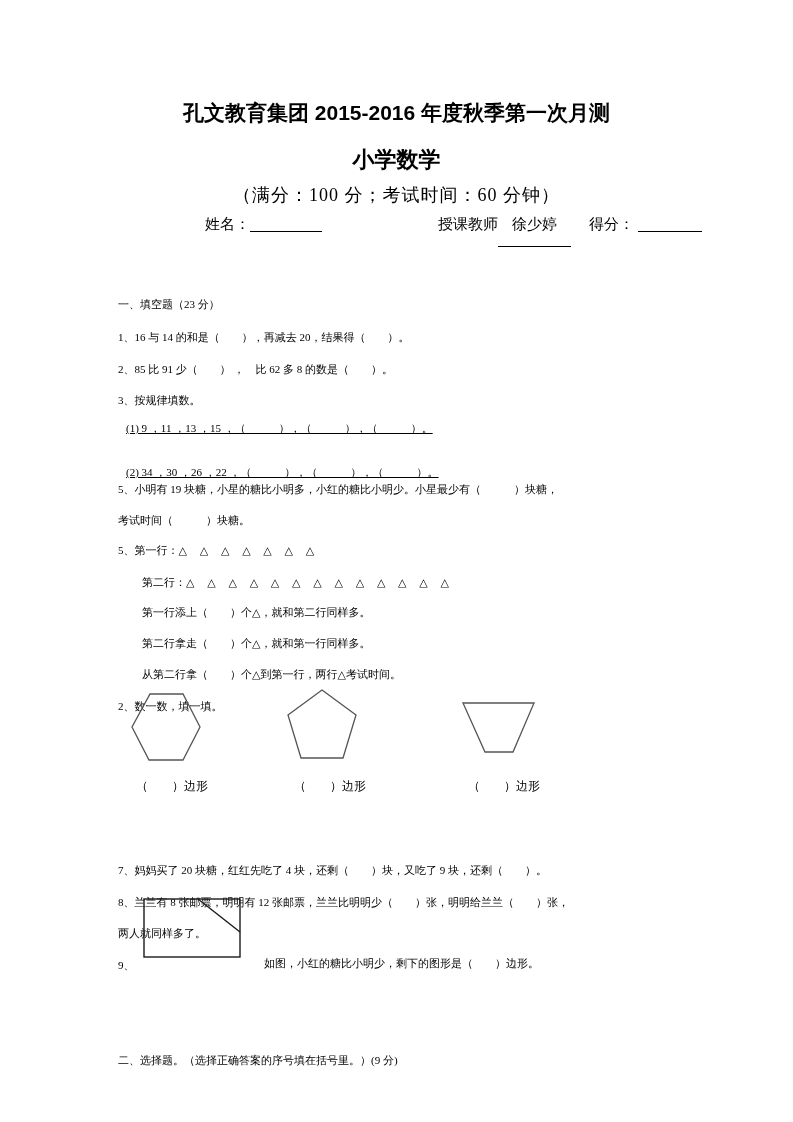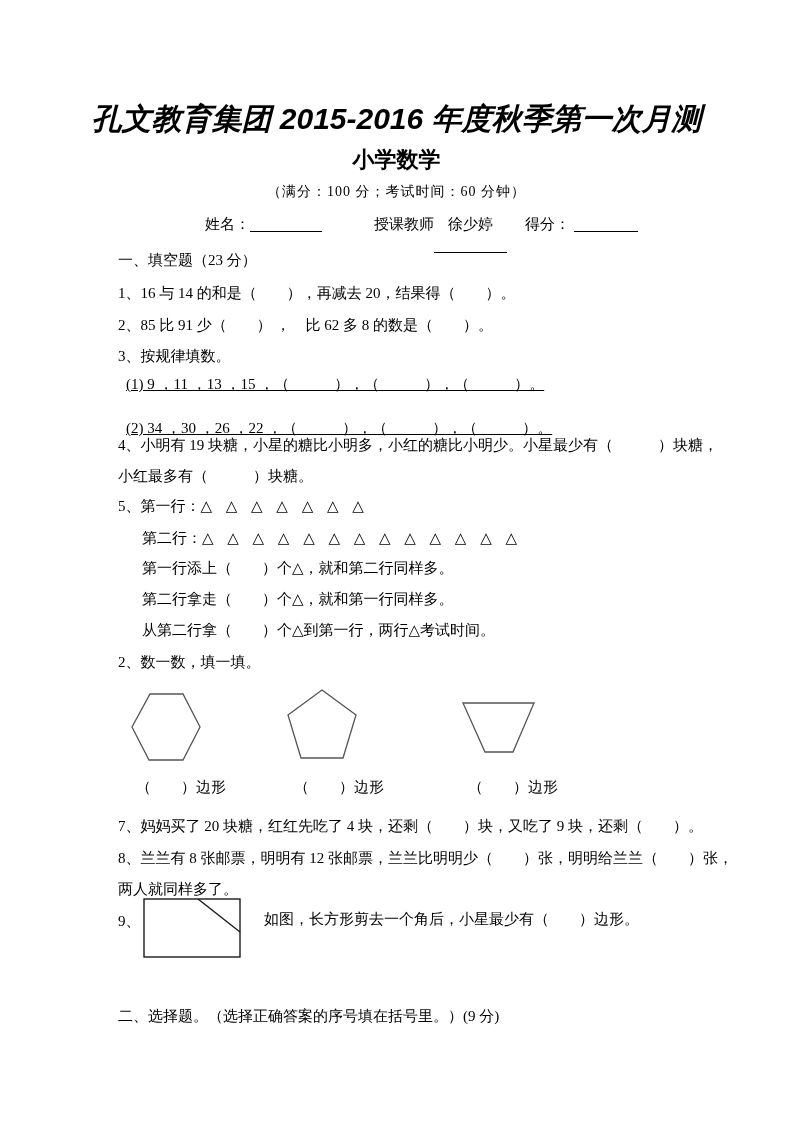--- a/index.html
+++ b/index.html
@@ -2,61 +2,61 @@
 <html><head>
 <meta charset="utf-8">
 <style>
   html,body{margin:0;padding:0;}
   body{
     width:793px;height:1122px;background:#ffffff;position:relative;
     font-family:"Liberation Serif","DejaVu Serif",serif;color:#000;
     overflow:hidden;
   }
   .abs{position:absolute;white-space:nowrap;}
-  .line{font-size:15px;line-height:20px;}
+  .line{font-size:11px;line-height:20px;margin-top:44px;}
   .l1{left:118px;}
   .l2{left:126px;text-decoration:underline;}
   .l3{left:142px;}
   .center{left:0;width:793px;text-align:center;}
-  .doc-title{font-family:"Liberation Sans","DejaVu Sans",sans-serif;font-weight:bold;font-size:30px;font-style:italic;}
+  .doc-title{font-family:"Liberation Sans","DejaVu Sans",sans-serif;font-weight:bold;font-size:21px;}
   .doc-subtitle{font-family:Liberation Sans, sans-serif;font-weight:bold;font-size:22px;}
-  .meta{font-size:14px;letter-spacing:1px;}
+  .meta{font-size:18px;letter-spacing:1px;}
   .info-row{font-size:15px;}
   .blank{display:inline-block;border-bottom:1px solid #000;height:16px;vertical-align:-3px;}
-  .u-name{display:inline-block;border-bottom:1px solid #000;padding:0 14px 18px 14px;}
+  .u-name{display:inline-block;border-bottom:1px solid #000;padding:0 14px 12px 14px;}
   .tri{letter-spacing:5px;}
-  .shape-label{font-size:15px;}
+  .shape-label{font-size:12px;}
   svg{display:block;}
   .shape{stroke:#555;fill:none;stroke-width:1.3;}
   .fig{stroke:#1a1a1a;fill:none;stroke-width:1.4;}
 </style>
 </head>
 <body>
 
 <div class="abs center doc-title" style="top:99px">孔文教育集团 2015-2016 年度秋季第一次月测</div>
 <div class="abs center doc-subtitle" style="top:145px">小学数学</div>
 <div class="abs center meta" style="top:183px">（满分：100 分；考试时间：60 分钟）</div>
 
-<div class="abs info-row" style="left:205px;top:215px"><span>姓名：</span><span class="blank" style="width:72px"></span><span style="margin-left:52px">授课教师</span><span class="u-name">徐少婷</span><span style="margin-left:18px">得分：</span><span class="blank" style="width:64px;margin-left:4px"></span></div>
+<div class="abs info-row" style="left:205px;top:215px"><span>姓名：</span><span class="blank" style="width:72px"></span><span style="margin-left:116px">授课教师</span><span class="u-name">徐少婷</span><span style="margin-left:18px">得分：</span><span class="blank" style="width:64px;margin-left:4px"></span></div>
 
 <div class="abs line l1" style="top:250px">一、填空题（23 分）</div>
 
 <div class="abs line l1" style="top:283px">1、16 与 14 的和是（　　），再减去 20，结果得（　　）。</div>
 
 <div class="abs line l1" style="top:315px">2、85 比 91 少（　　） ，　比 62 多 8 的数是（　　）。</div>
 
 <div class="abs line l1" style="top:346px">3、按规律填数。</div>
 
 <div class="abs line l2" style="top:374px">(1)  9 ，11 ，13 ，15 ，（　　　），（　　　），（　　　）。</div>
 
 <div class="abs line l2" style="top:418px">(2) 34 ，30 ，26 ，22 ，（　　　），（　　　），（　　　）。</div>
 
-<div class="abs line l1" style="top:435px">4、小明有 19 块糖，小星的糖比小明多，小红的糖比小明少。小星最少有（　　　）块糖，</div>
+<div class="abs line l1" style="top:435px">5、小明有 19 块糖，小星的糖比小明多，小红的糖比小明少。小星最少有（　　　）块糖，</div>
 
-<div class="abs line l1" style="top:466px">小红最多有（　　　）块糖。</div>
+<div class="abs line l1" style="top:466px">考试时间（　　　）块糖。</div>
 
 <div class="abs line l1" style="top:496px"><span>5、第一行：</span><span class="tri">△ △ △ △ △ △ △</span></div>
 
 <div class="abs line l3" style="top:528px"><span>第二行：</span><span class="tri">△ △ △ △ △ △ △ △ △ △ △ △ △</span></div>
 
 <div class="abs line l3" style="top:558px">第一行添上（　　）个△，就和第二行同样多。</div>
 
 <div class="abs line l3" style="top:589px">第二行拿走（　　）个△，就和第一行同样多。</div>
 
 <div class="abs line l3" style="top:620px">从第二行拿（　　）个△到第一行，两行△考试时间。</div>
@@ -93,15 +93,15 @@
 
 <div class="abs line l1" style="top:911px">9、</div>
 
 <div class="abs" style="left:143px;top:898px">
   <svg width="99" height="61" viewBox="0 0 99 61">
     <rect class="fig" x="1" y="1" width="96" height="58"></rect>
     <line class="fig" x1="55" y1="1" x2="97" y2="34"></line>
   </svg>
 </div>
 
-<div class="abs line" style="left:264px;top:909px">如图，长方形剪去一个角后，小星最少有（　　）边形。</div>
+<div class="abs line" style="left:264px;top:909px">如图，小红的糖比小明少，剩下的图形是（　　）边形。</div>
 
 <div class="abs line l1" style="top:1006px">二、选择题。（选择正确答案的序号填在括号里。）(9 分)</div>
 
 </body></html>

